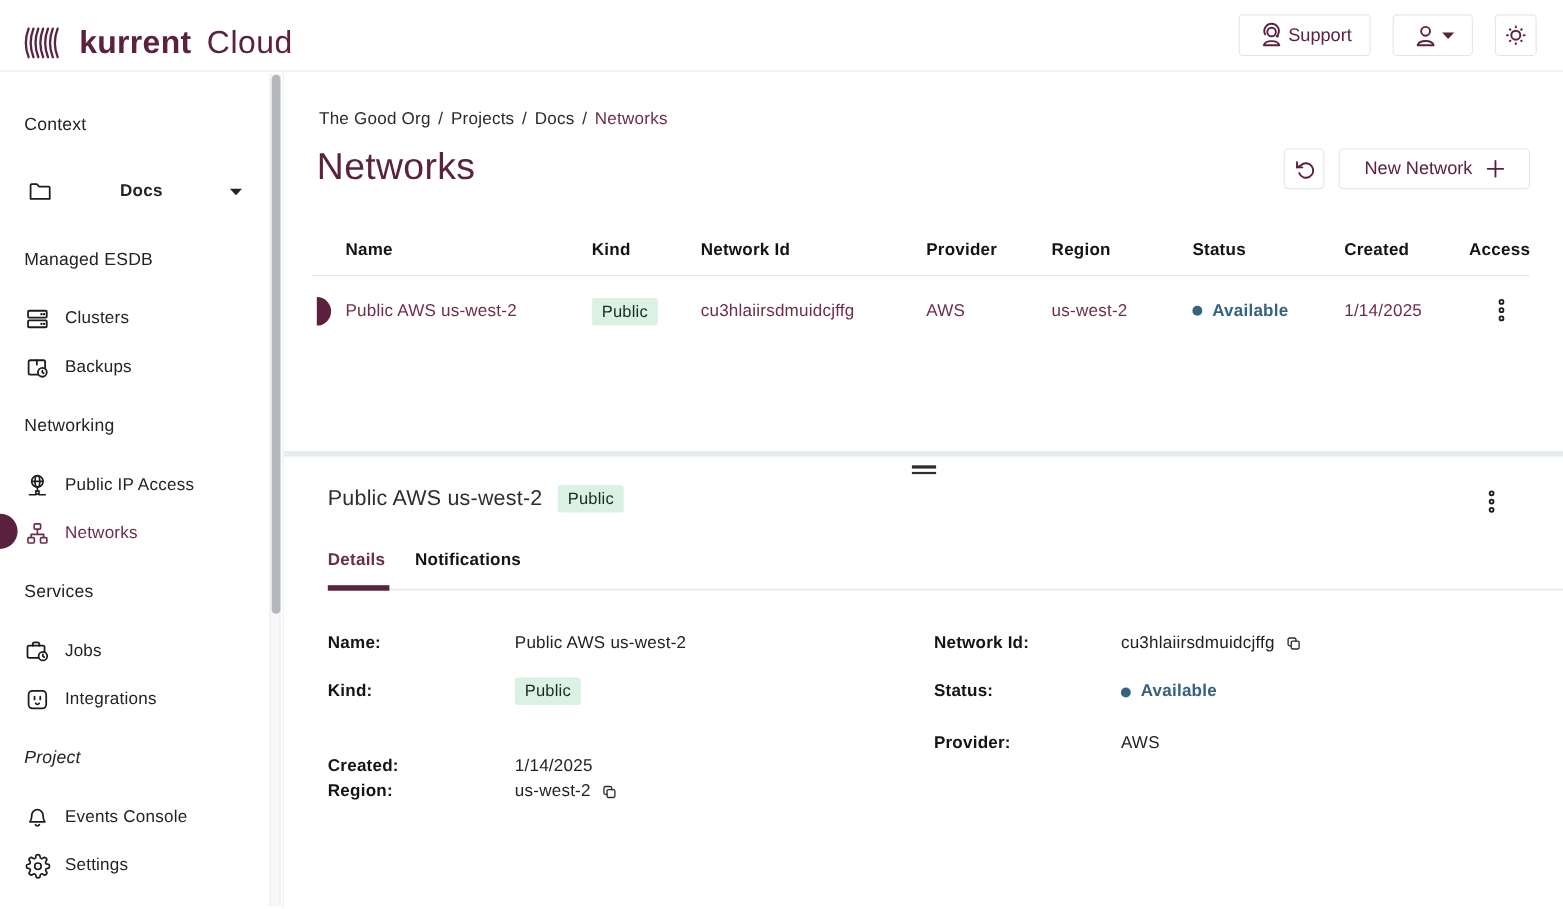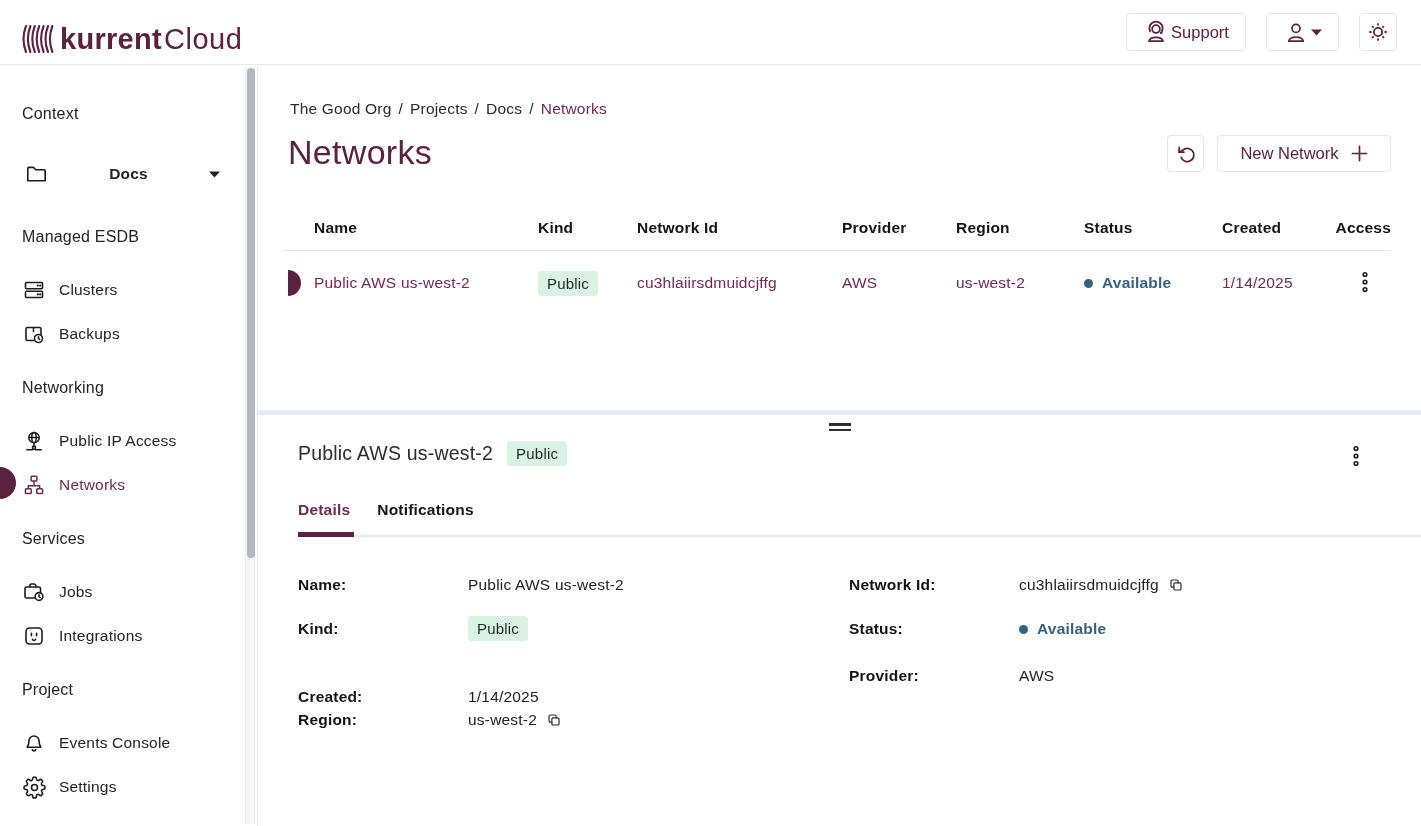--- a/index.html
+++ b/index.html
@@ -3,21 +3,21 @@
 <meta charset="utf-8">
 <style>
   * { margin:0; padding:0; box-sizing:border-box; }
   html,body { background:#fff; }
   body { font-family:"Liberation Sans", sans-serif; color:#1c1c20; -webkit-font-smoothing:antialiased; }
   .screen { position:relative; width:1421px; height:826px; background:#fff; overflow:hidden; }
 
   
   .topbar { position:absolute; top:0; left:0; right:0; height:65px; background:#fff;
             border-bottom:1px solid #e9ebee; z-index:20; }
-  .logo { position:absolute; left:20px; top:0; height:78px; display:flex; align-items:center; gap:0;
+  .logo { position:absolute; left:20px; top:0; height:78px; display:flex; align-items:center; gap:12px;
           color:#5b2240; }
   .logo-mark { display:block; }
   .logo-text { font-size:29px; font-weight:700; letter-spacing:.3px; color:#5b2240; }
   .logo-suffix { font-size:29px; font-weight:300; letter-spacing:.5px; color:#5b2240; margin-left:2px; }
   .topbar-actions { position:absolute; right:24px; top:13px; display:flex; gap:20px; align-items:center; }
   .tb-btn { display:flex; align-items:center; justify-content:center; gap:2px; height:38px;
             background:#fff; border:1px solid #e2e5e9; border-radius:4px; color:#5b2240;
             font-size:16.5px; font-weight:500; cursor:pointer; font-family:inherit; }
   .tb-support { width:120px; }
   .tb-user { width:73px; }
@@ -236,21 +236,21 @@
       <span class="sicon">
         <svg width="24" height="24" viewBox="0 0 24 24" fill="none" stroke="#1c1c20" stroke-width="1.6" stroke-linecap="round">
           <rect x="4" y="4" width="16" height="16" rx="3.5"></rect>
           <path d="M9.4 9.3v2.5M14.6 9.3v2.5"></path>
           <path d="M10.4 15.3a1.7 1.7 0 0 0 3.2 0"></path>
         </svg>
       </span>
       <span>Integrations</span>
     </div>
 
-    <div class="side-heading" style="top:616px;">Project</div>
+    <div class="side-heading" style="top:616px;font-style:italic;">Project</div>
     <div class="side-item" style="top:662px;">
       <span class="sicon">
         <svg width="24" height="24" viewBox="0 0 24 24" fill="none" stroke="#1c1c20" stroke-width="1.6" stroke-linecap="round" stroke-linejoin="round">
           <path d="M18.8 16.2H5.2c.9-1.2 1.7-2.9 1.7-6A5.1 5.1 0 0 1 12 5a5.1 5.1 0 0 1 5.1 5.2c0 3.1.8 4.8 1.7 6z"></path>
           <path d="M10.2 18.7a2 2 0 0 0 3.6 0"></path>
         </svg>
       </span>
       <span>Events Console</span>
     </div>
     <div class="side-item" style="top:706px;">

